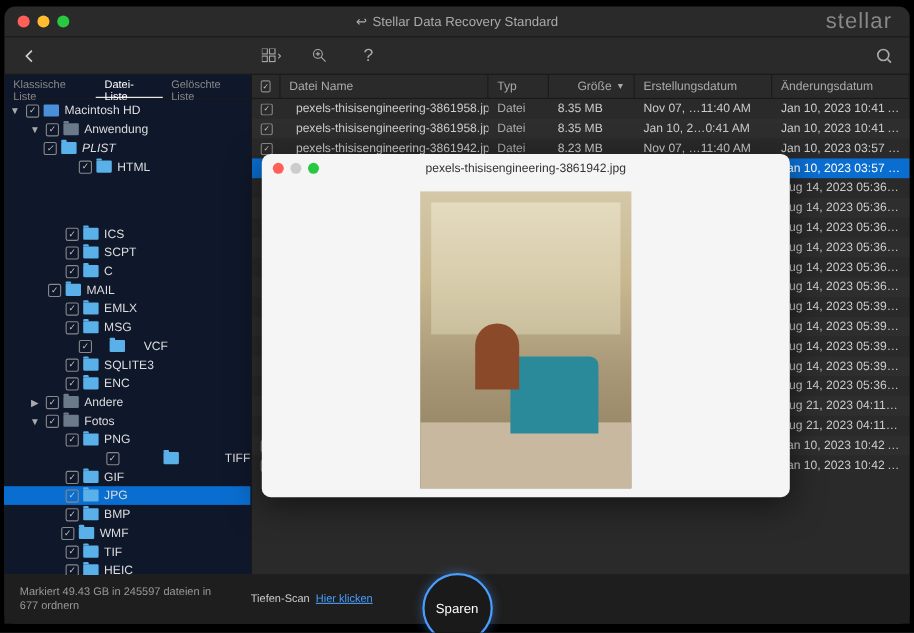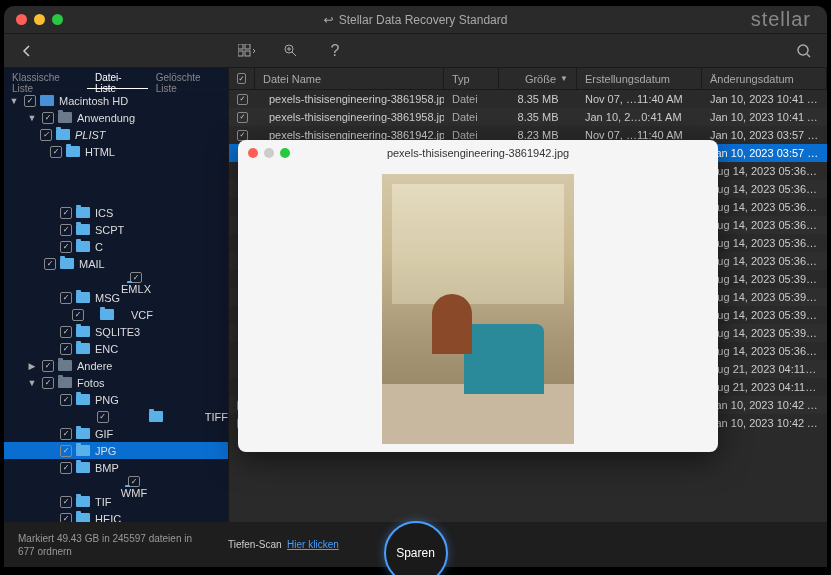--- a/index.html
+++ b/index.html
@@ -41,21 +41,21 @@
 .hcell.typ{width:55px}
 .hcell.size{width:78px;justify-content:flex-end}
 .hcell.date{width:125px}
 .filelist{flex:1;overflow:hidden}
 .frow{display:flex;height:18px;align-items:center;font-size:11px}
 .frow:nth-child(even){background:#2e2e2e}
 .frow.sel{background:#0a6ed1;color:#fff}
 .fcell{padding:0 8px;overflow:hidden;text-overflow:ellipsis;white-space:nowrap}
 .fcell.name{flex:1;display:flex;align-items:center;gap:6px}
 .fcell.typ{width:55px;color:#aaa}
-.fcell.size{width:78px;text-align:center;color:#ccc}
+.fcell.size{width:78px;text-align:left;color:#ccc}
 .fcell.date{width:125px;color:#ccc}
 .frow.sel .fcell{color:#fff}
 .fcb{width:11px;height:11px;border:1px solid #888;border-radius:2px;display:flex;align-items:center;justify-content:center;font-size:7px}
 .fcb.checked::after{content:"✓";color:#ccc}
 .ficon{width:12px;height:14px;background:#eee;border-radius:1px;position:relative}
 .preview{position:absolute;left:238px;top:140px;width:480px;height:312px;background:#f5f5f5;border-radius:8px;box-shadow:0 8px 30px rgba(0,0,0,0.5);display:flex;flex-direction:column;z-index:10}
 .pv-bar{height:26px;display:flex;align-items:center;padding:0 10px;position:relative}
 .pv-dots{display:flex;gap:6px}
 .pv-dot{width:10px;height:10px;border-radius:50%}
 .pv-title{position:absolute;left:0;right:0;text-align:center;color:#333;font-size:11px;font-weight:500;pointer-events:none}
@@ -140,21 +140,21 @@
             <span class="cb checked"></span>
             <span class="folder system"></span>
             <span class="tree-label">Anwendung</span>
           </div>
           <div class="tree-row" style="padding-left: 20px; font-style: italic;">
             <span class="tw"></span>
             <span class="cb checked"></span>
             <span class="folder"></span>
             <span class="tree-label">PLIST</span>
           </div>
-          <div class="tree-row" style="padding-left: 30px;">
+          <div class="tree-row" style="padding-left: 52px;">
             <span class="tw"></span>
             <span class="cb checked"></span>
             <span class="folder"></span>
             <span class="tree-label">HTML</span>
           </div>
           <div class="tree-row" style="padding-left: 40px; margin-top: 44px;">
             <span class="tw"></span>
             <span class="cb checked"></span>
             <span class="folder"></span>
             <span class="tree-label">ICS</span>
@@ -170,21 +170,21 @@
             <span class="cb checked"></span>
             <span class="folder"></span>
             <span class="tree-label">C</span>
           </div>
           <div class="tree-row" style="padding-left: 24px;">
             <span class="tw"></span>
             <span class="cb checked"></span>
             <span class="folder"></span>
             <span class="tree-label">MAIL</span>
           </div>
-          <div class="tree-row" style="padding-left: 40px; flex-direction: column;">
+          <div class="tree-row" style="padding-left: 40px;">
             <span class="tw"></span>
             <span class="cb checked"></span>
             <span class="folder"></span>
             <span class="tree-label">EMLX</span>
           </div>
           <div class="tree-row" style="padding-left: 40px;">
             <span class="tw"></span>
             <span class="cb checked"></span>
             <span class="folder"></span>
             <span class="tree-label">MSG</span>
@@ -242,21 +242,21 @@
             <span class="cb checked"></span>
             <span class="folder"></span>
             <span class="tree-label">JPG</span>
           </div>
           <div class="tree-row" style="padding-left: 40px;">
             <span class="tw"></span>
             <span class="cb checked"></span>
             <span class="folder"></span>
             <span class="tree-label">BMP</span>
           </div>
-          <div class="tree-row" style="padding-left: 36px; flex-direction: column;">
+          <div class="tree-row" style="padding-left: 36px;">
             <span class="tw"></span>
             <span class="cb checked"></span>
             <span class="folder"></span>
             <span class="tree-label">WMF</span>
           </div>
           <div class="tree-row" style="padding-left: 40px;">
             <span class="tw"></span>
             <span class="cb checked"></span>
             <span class="folder"></span>
             <span class="tree-label">TIF</span>

